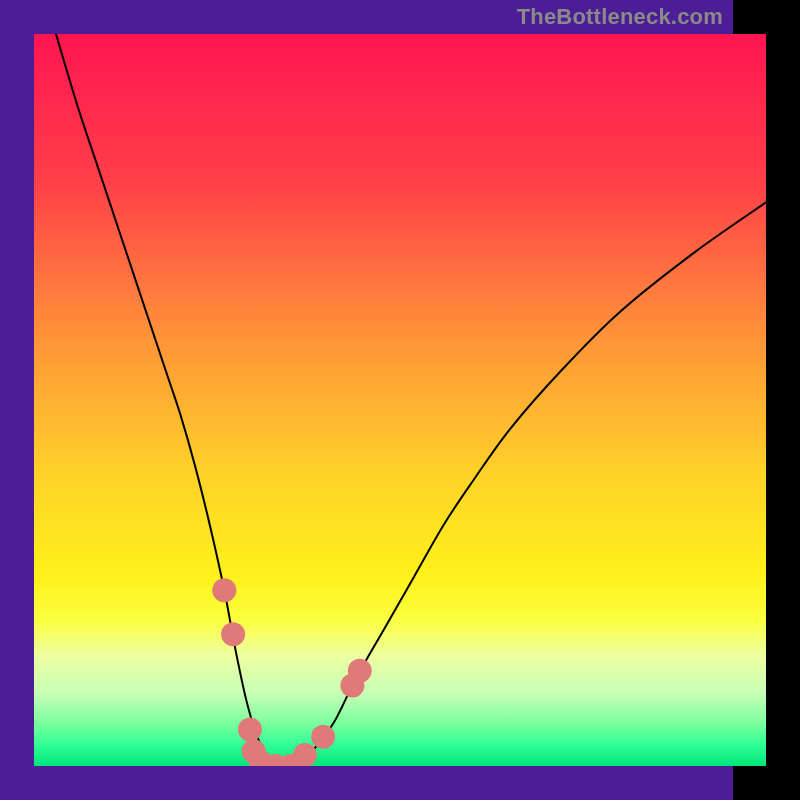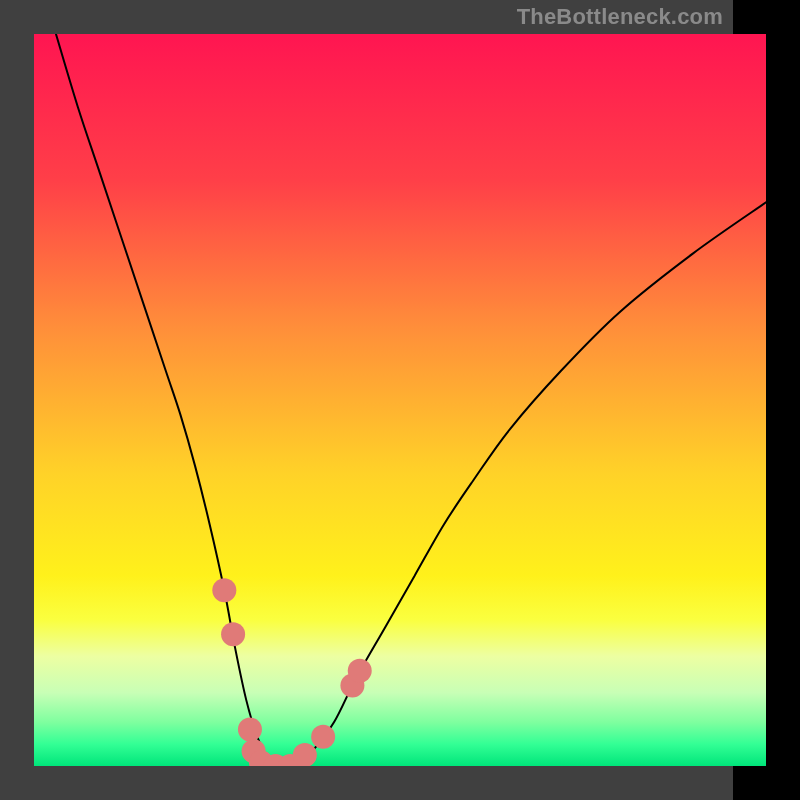--- a/index.html
+++ b/index.html
@@ -9,21 +9,21 @@
     height: 800px;
     overflow: hidden;
     background: #000;
   }
   .frame {
     position: absolute;
     left: 0;
     top: 0;
     width: 733px;
     height: 800px;
-    background: #404040;
+    background: #4c1d95;
   }
   .plot-area {
     position: absolute;
     left: 34px;
     top: 34px;
     width: 732px;
     height: 732px;
     overflow: hidden;
   }
   .grad {

